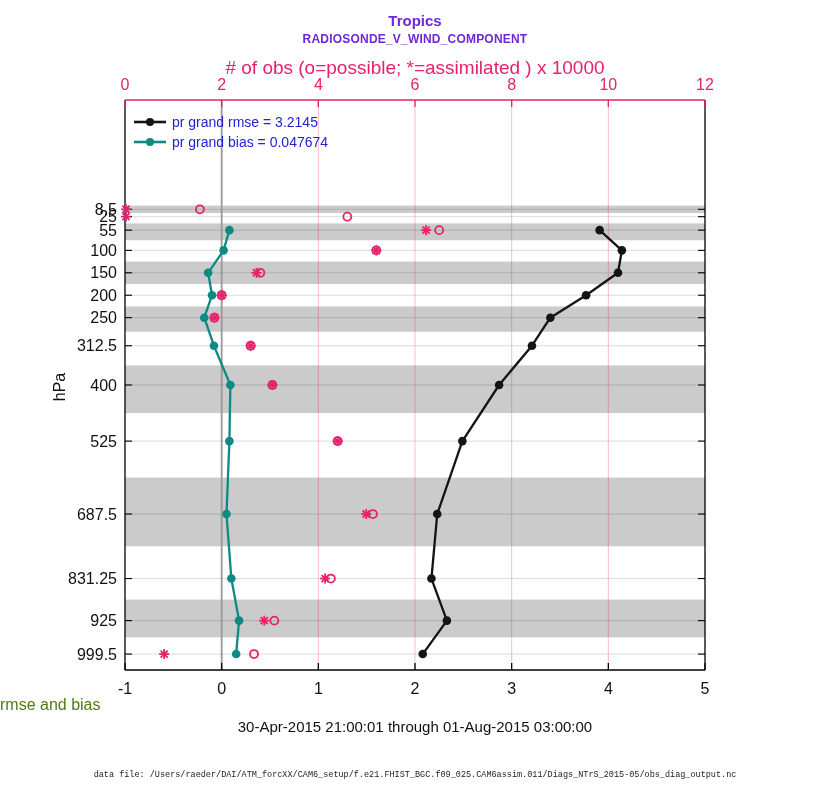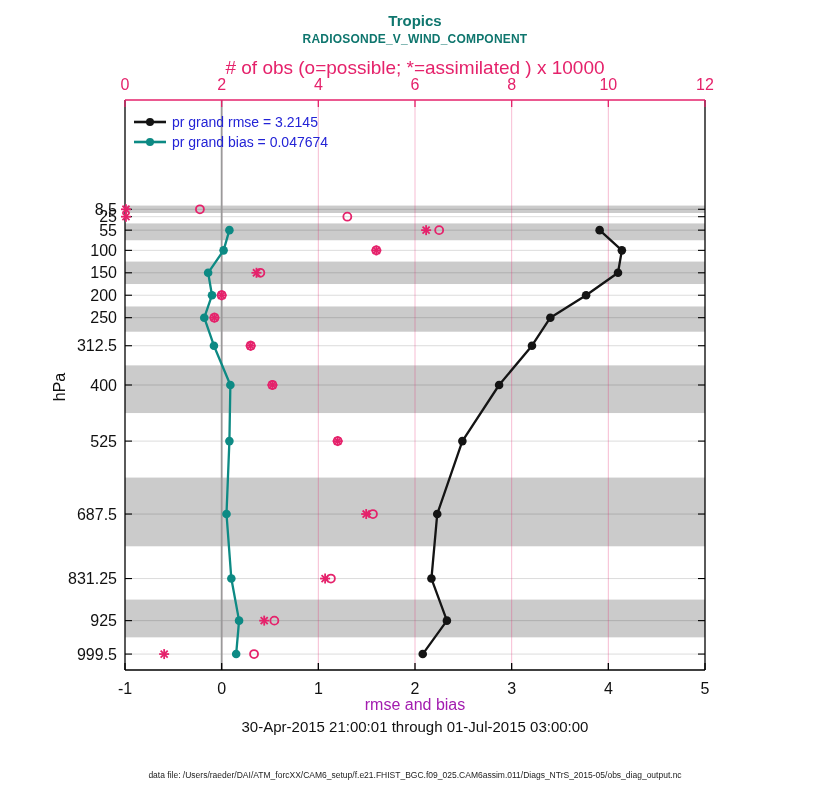--- a/index.html
+++ b/index.html
@@ -1,30 +1,30 @@
 <!DOCTYPE html>
 <html><head>
 <meta charset="utf-8">
 <style>
   html,body { margin:0; padding:0; background:#ffffff; }
   .page {
     position:relative; width:830px; height:800px; background:#fff;
     font-family:"Liberation Sans", sans-serif; overflow:hidden;
   }
-  .titles div { position:absolute; left:0; width:830px; text-align:center; color:#0f766e; }
+  .titles div { position:absolute; left:0; width:830px; text-align:center; color:#6d28d9; }
   .t1 { top:12px;  font-size:15px; font-weight:bold; }
   .t2 { top:32px;  font-size:12px; font-weight:bold; letter-spacing:0.2px; }
   .t3 { top:57px;  font-size:19px; }
   #plot { position:absolute; left:0; top:0; }
-  .xlab   { position:absolute; top:696px; left:0; width:830px; text-align:center; font-size:16px; color:#a21caf; }
+  .xlab   { position:absolute; top:696px; left:0; width:830px; font-size:16px; color:#4d7c0f; }
   .subttl { position:absolute; top:718px; left:0; width:830px; text-align:center; font-size:15px; color:#111; }
   .ylab   { position:absolute; left:30px; top:378px; width:60px; text-align:center;
             font-size:16px; color:#111; transform:rotate(-90deg); transform-origin:center; }
   .footer { position:absolute; top:770px; left:0; width:830px; text-align:center;
-            font-size:8.5px; color:#222; }
+            font-size:8.5px; color:#222;font-family:Liberation Mono, monospace; }
 </style>
 </head>
 <body>
 
 <div class="page">
   <div class="titles">
     <div class="t1">Tropics</div>
     <div class="t2">RADIOSONDE_V_WIND_COMPONENT</div>
     <div class="t3" style="color: rgb(229, 34, 107);"># of obs (o=possible; *=assimilated ) x 10000</div>
   </div>
@@ -258,15 +258,15 @@
         <circle cx="150" cy="122" r="4" fill="#141414"></circle>
         <text x="172" y="127" text-anchor="start" font-size="14" fill="#2323d6" font-family="&quot;Liberation Sans&quot;, sans-serif">pr grand rmse = 3.2145</text>
         <line x1="134" y1="142" x2="166" y2="142" stroke="#0d8a84" stroke-width="2.6" stroke-opacity="1" stroke-linecap="butt"></line>
         <circle cx="150" cy="142" r="4" fill="#0d8a84"></circle>
         <text x="172" y="147" text-anchor="start" font-size="14" fill="#2323d6" font-family="&quot;Liberation Sans&quot;, sans-serif">pr grand bias = 0.047674</text>
       </g>
     </svg>
 
   <div class="ylab">hPa</div>
   <div class="xlab">rmse and bias</div>
-  <div class="subttl">30-Apr-2015 21:00:01 through 01-Jul-2015 03:00:00</div>
+  <div class="subttl">30-Apr-2015 21:00:01 through 01-Aug-2015 03:00:00</div>
   <div class="footer">data file: /Users/raeder/DAI/ATM_forcXX/CAM6_setup/f.e21.FHIST_BGC.f09_025.CAM6assim.011/Diags_NTrS_2015-05/obs_diag_output.nc</div>
 </div>
 
 </body></html>

